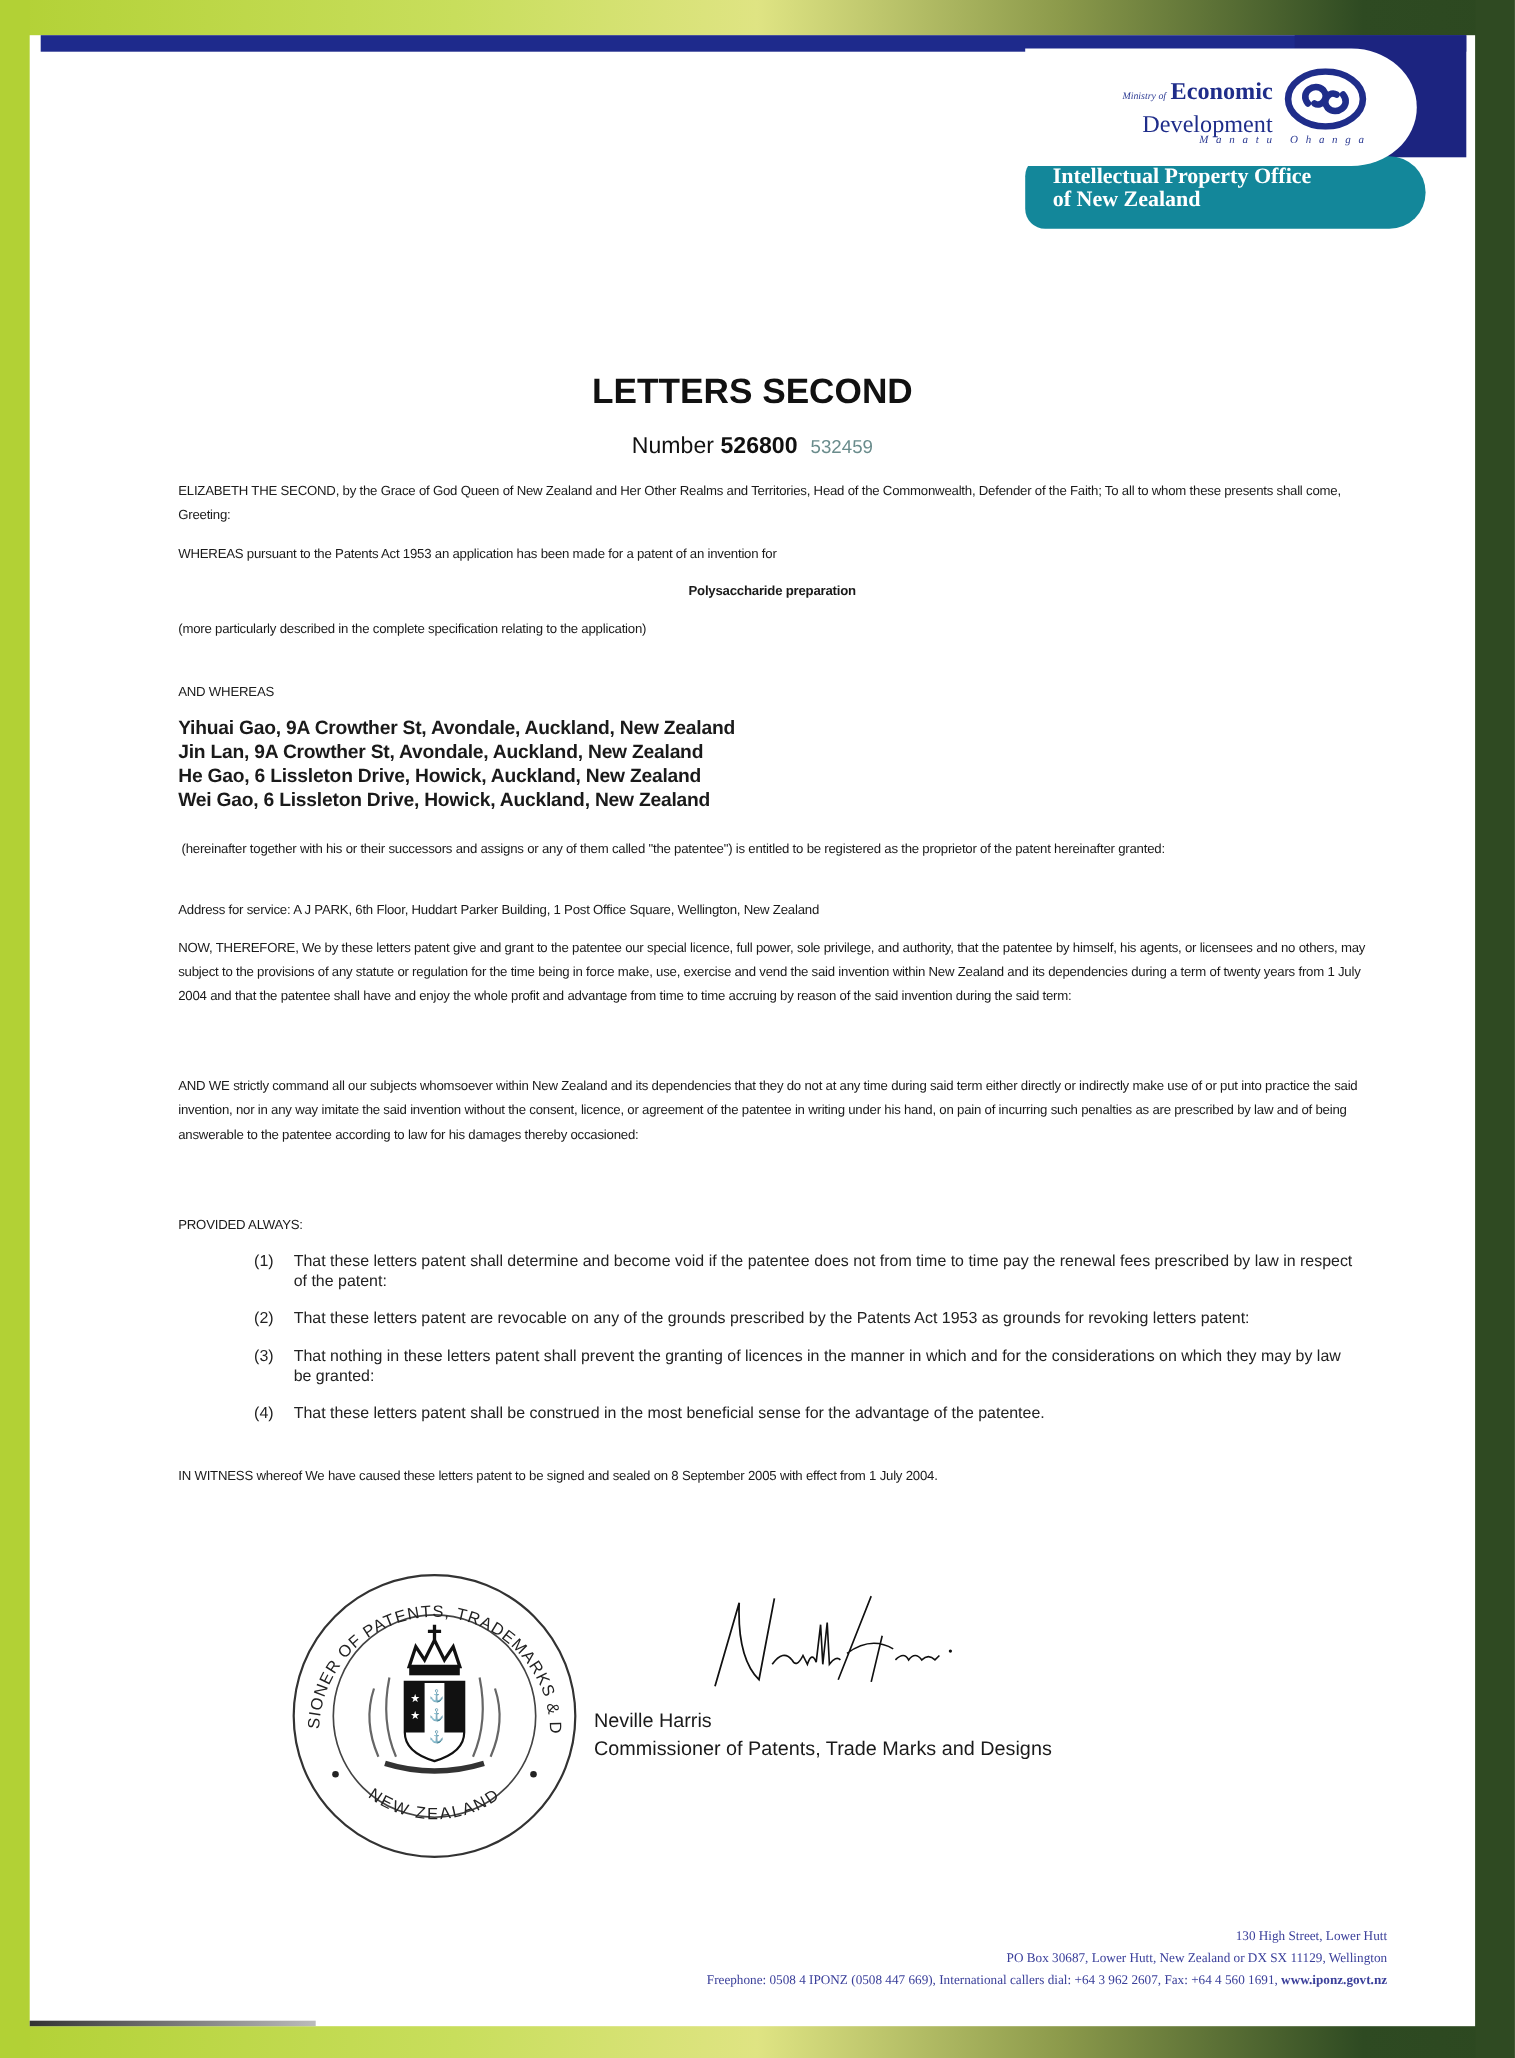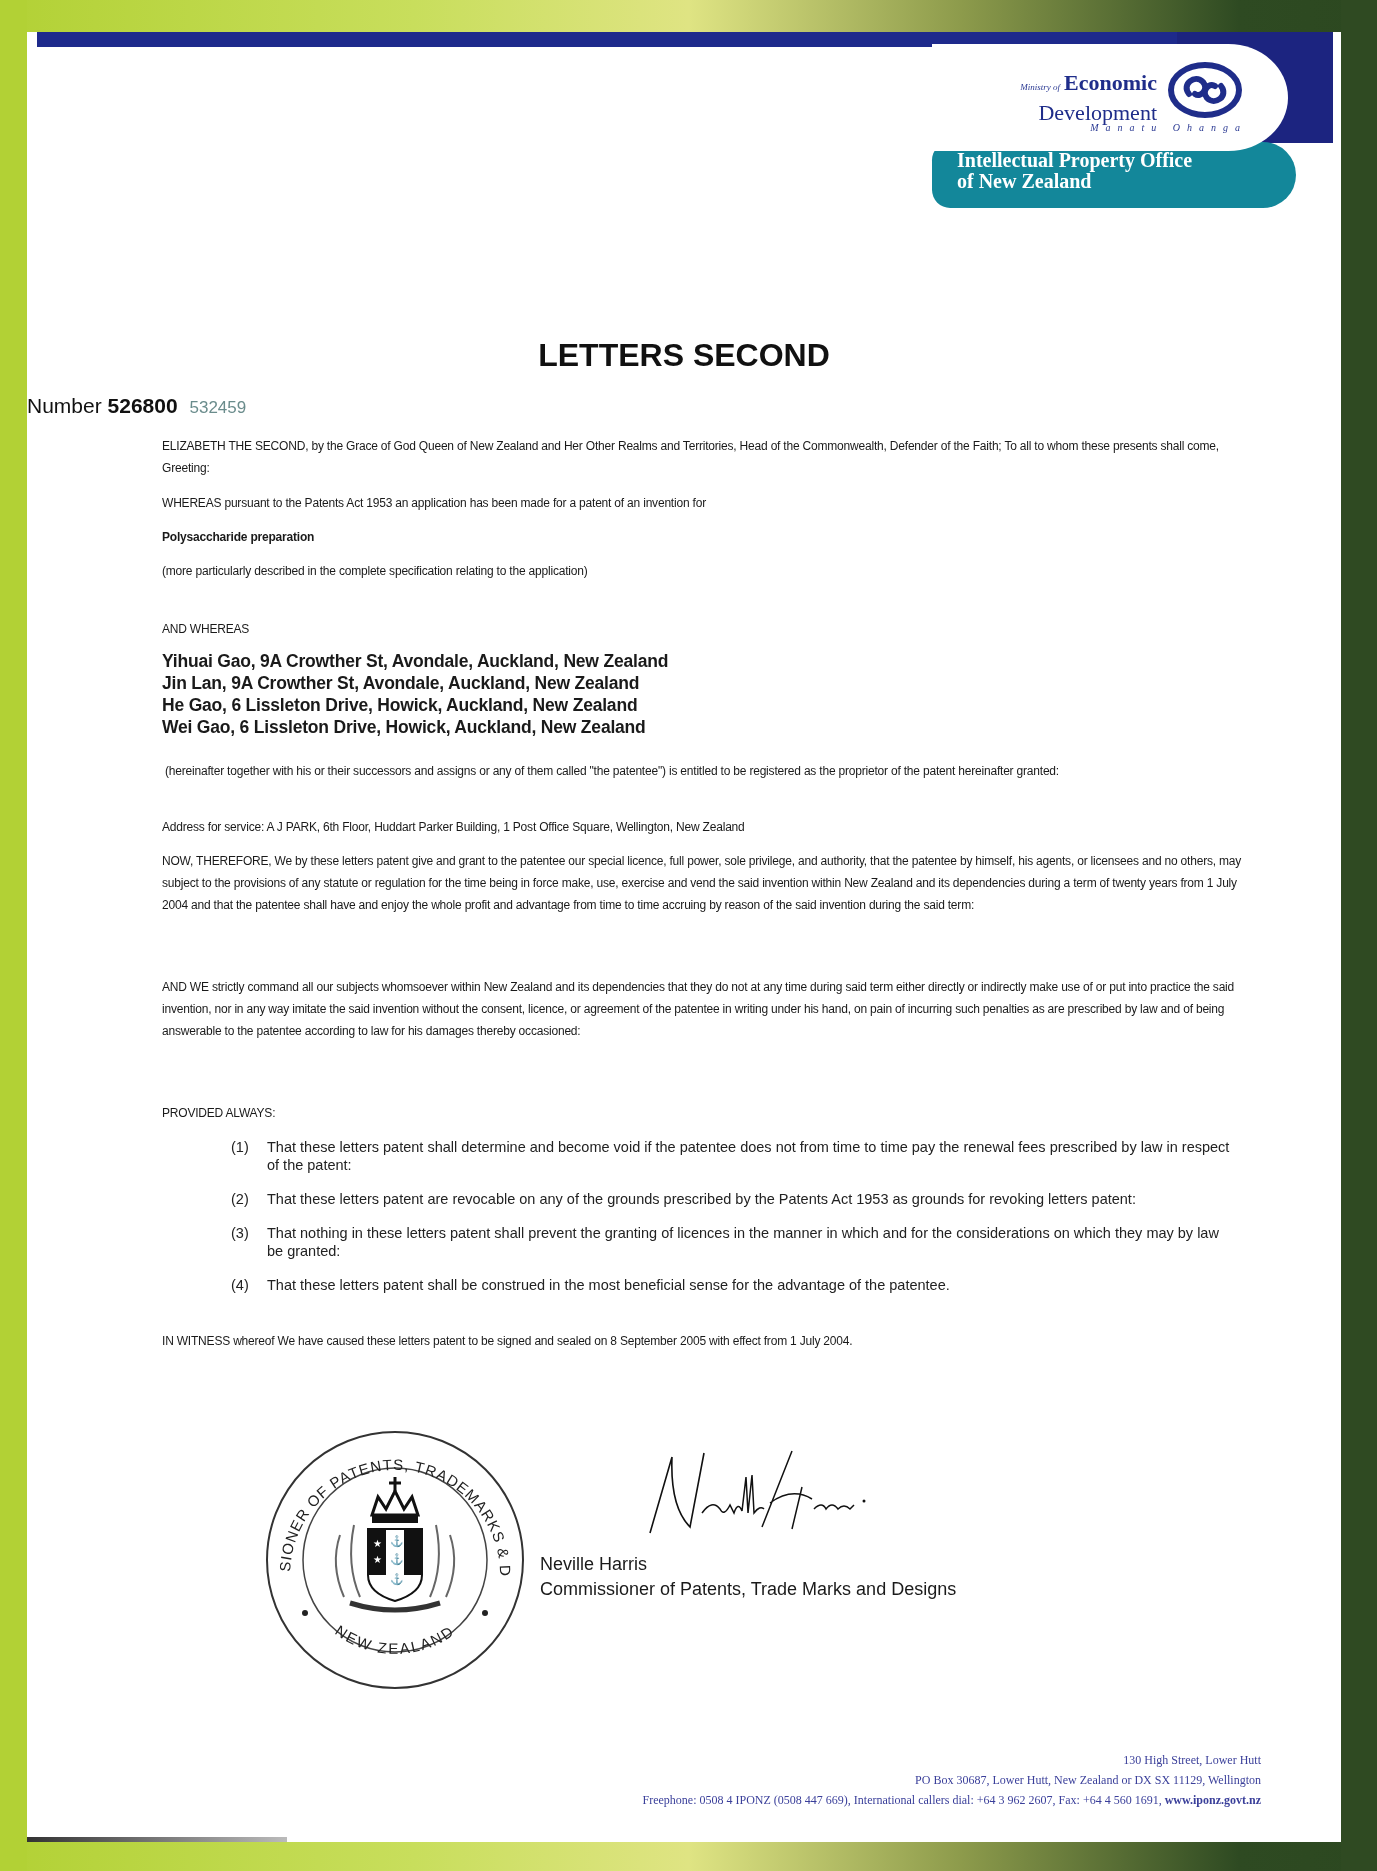--- a/index.html
+++ b/index.html
@@ -64,33 +64,33 @@
     font-family: "Liberation Serif", serif; font-weight: bold; color: #ffffff;
     font-size: 20px; line-height: 21px;
   }
   .ipo-text div:nth-child(2) { padding-right: 18px; }
 
   .title {
     position: absolute; left: 0; top: 305px; width: 1314px; text-align: center;
     font-size: 32px; font-weight: bold; color: #111;
   }
   .number-line {
-    position: absolute; left: 0; top: 362px; width: 1314px; 
+    position: absolute; left: 0; top: 362px; width: 1314px; text-align: center;
     font-size: 21px; color: #111;
   }
   .number-line .num-bold { font-weight: bold; }
   .number-line .num-grey { font-size: 17px; color: #6a8c8c; margin-left: 6px; }
 
   .body-text {
     position: absolute; left: 135px; width: 1080px;
     font-size: 12px; line-height: 22px; color: #1a1a1a;
     font-family: "Liberation Sans", sans-serif;
     letter-spacing: -0.2px;
   }
-  .bold { font-weight: bold; }
+  .bold { font-weight: bold; text-align: center; }
   .patentees { line-height: 22px; font-weight: bold; font-size: 17.5px; }
 
   .provisos { position: absolute; left: 204px; width: 1000px; font-size: 14.5px; line-height: 18px; color: #222; }
   .proviso { display: flex; margin-bottom: 16px; }
   .proviso .pnum { width: 36px; flex: none; }
   .proviso .ptext { flex: 1; }
 
   .seal {
     position: absolute; left: 233px; top: 1393px; width: 270px; height: 270px;
   }

